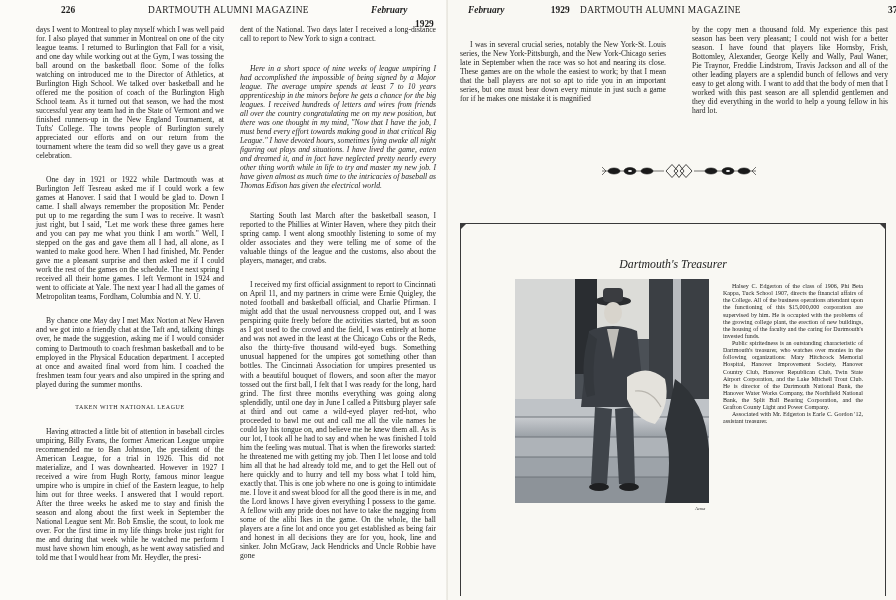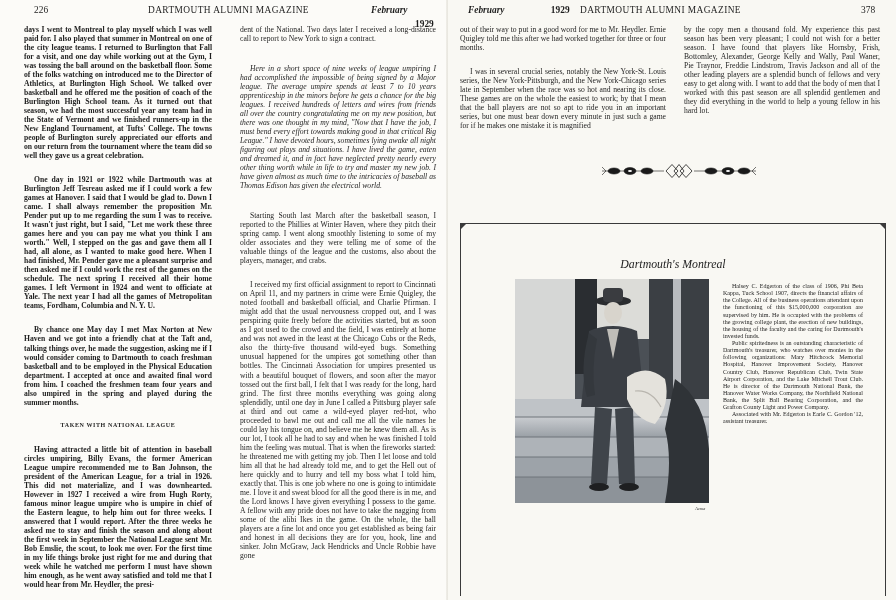--- a/index.html
+++ b/index.html
@@ -4,21 +4,21 @@
 <style>
   html, body { margin:0; padding:0; }
   body { width:896px; height:600px; background:#fbfaf6; overflow:hidden; position:relative;
          font-family:"Liberation Serif","DejaVu Serif",serif; color:#1e1e1e; }
   .page { position:absolute; top:0; height:600px; }
   .page-left { left:0; width:448px; background:#fcfbf8; }
   .page-right { left:448px; width:448px; background:#f9f8f3; }
   .gutter { position:absolute; left:446px; top:0; width:4px; height:600px;
             background:linear-gradient(to right,#f0eee8,#e7e5de,#f0eee8); }
   .running-head { position:absolute; top:3px; height:14px; font-size:9.4px; line-height:14px; }
-  .rh-num { font-weight:normal; }
+  .rh-num { font-weight:bold;margin-left:27px; }
   .rh-title { letter-spacing:0.4px; }
   .rh-date { font-style:italic; font-weight:bold; }
   .rh-date b { font-style:normal;margin-left:44px; }
   .col { position:absolute; font-size:7.65px; line-height:9.02px; text-align:justify; }
   .col p { margin:0; text-indent:0; }
   .col p.ind { text-indent:10px;margin-top:15px; }
   .col p.it { font-style:italic; }
   .col p.gap { margin-top:21px; }
   .subhead { text-align:center; font-size:6px; letter-spacing:0.6px; margin:14px 0 5px 0; }
   .ornament { position:absolute; left:600px; top:164px; width:158px; height:14px; }
@@ -37,21 +37,21 @@
 <body>
 
 <div class="page page-left">
   <div class="running-head rh-num" style="left:34px">226</div>
   <div class="running-head rh-title" style="left:148px">DARTMOUTH ALUMNI MAGAZINE</div>
   <div class="running-head rh-date" style="left:371px">
     <span>February</span>
     <b>1929</b>
   </div>
 
-  <div class="col" style="left:24px; top:25px; width:188px;font-weight:bold;">
+  <div class="col" style="left:36px; top:25px; width:188px;">
     <p>days I went to Montreal to play myself which I was well paid for. I also played that summer in Montreal on one of the city league teams. I returned to Burlington that Fall for a visit, and one day while working out at the Gym, I was tossing the ball around on the basketball floor. Some of the folks watching on introduced me to the Director of Athletics, at Burlington High School. We talked over basketball and he offered me the position of coach of the Burlington High School team. As it turned out that season, we had the most successful year any team had in the State of Vermont and we finished runners-up in the New England Tournament, at Tufts' College. The towns people of Burlington surely appreciated our efforts and on our return from the tournament where the team did so well they gave us a great celebration.</p>
     <p class="ind">One day in 1921 or 1922 while Dartmouth was at Burlington Jeff Tesreau asked me if I could work a few games at Hanover. I said that I would be glad to. Down I came. I shall always remember the proposition Mr. Pender put up to me regarding the sum I was to receive. It wasn't just right, but I said, "Let me work these three games here and you can pay me what you think I am worth." Well, I stepped on the gas and gave them all I had, all alone, as I wanted to make good here. When I had finished, Mr. Pender gave me a pleasant surprise and then asked me if I could work the rest of the games on the schedule. The next spring I received all their home games. I left Vermont in 1924 and went to officiate at Yale. The next year I had all the games of Metropolitan teams, Fordham, Columbia and N. Y. U.</p>
     <p class="ind">By chance one May day I met Max Norton at New Haven and we got into a friendly chat at the Taft and, talking things over, he made the suggestion, asking me if I would consider coming to Dartmouth to coach freshman basketball and to be employed in the Physical Education department. I accepted at once and awaited final word from him. I coached the freshmen team four years and also umpired in the spring and played during the summer months.</p>
     <div class="subhead">TAKEN WITH NATIONAL LEAGUE</div>
     <p class="ind">Having attracted a little bit of attention in baseball circles umpiring, Billy Evans, the former American League umpire recommended me to Ban Johnson, the president of the American League, for a trial in 1926. This did not materialize, and I was downhearted. However in 1927 I received a wire from Hugh Rorty, famous minor league umpire who is umpire in chief of the Eastern league, to help him out for three weeks. I answered that I would report. After the three weeks he asked me to stay and finish the season and along about the first week in September the National League sent Mr. Bob Emslie, the scout, to look me over. For the first time in my life things broke just right for me and during that week while he watched me perform I must have shown him enough, as he went away satisfied and told me that I would hear from Mr. Heydler, the presi-</p>
   </div>
 
   <div class="col" style="left:240px; top:25px; width:196px;">
     <p>dent of the National. Two days later I received a long-distance call to report to New York to sign a contract.</p>
     <p class="ind it gap">Here in a short space of nine weeks of league umpiring I had accomplished the impossible of being signed by a Major league. The average umpire spends at least 7 to 10 years apprenticeship in the minors before he gets a chance for the big leagues. I received hundreds of letters and wires from friends all over the country congratulating me on my new position, but there was one thought in my mind, "Now that I have the job, I must bend every effort towards making good in that critical Big League." I have devoted hours, sometimes lying awake all night figuring out plays and situations. I have lived the game, eaten and dreamed it, and in fact have neglected pretty nearly every other thing worth while in life to try and master my new job. I have given almost as much time to the intricacies of baseball as Thomas Edison has given the electrical world.</p>
@@ -64,24 +64,23 @@
 
 <div class="page page-right">
   <div class="running-head rh-date" style="left:20px">
     <span>February</span>
     <b>1929</b>
   </div>
   <div class="running-head rh-title" style="left:132px">DARTMOUTH ALUMNI MAGAZINE</div>
   <div class="running-head rh-num" style="left:413px">378</div>
 
   <div class="col" style="left:12px; top:25px; width:206px;">
-    <p>out of their way to put in a good word for me to Mr. Heydler. Ernie Quigley told me this after we had worked together for three or four months.</p>
     <p class="ind">I was in several crucial series, notably the New York-St. Louis series, the New York-Pittsburgh, and the New York-Chicago series late in September when the race was so hot and nearing its close. These games are on the whole the easiest to work; by that I mean that the ball players are not so apt to ride you in an important series, but one must bear down every minute in just such a game for if he makes one mistake it is magnified</p>
   </div>
-  <div class="col" style="left:236px; top:25px; width:196px;">
+  <div class="col" style="left:244px; top:25px; width:196px;">
     <p>by the copy men a thousand fold. My experience this past season has been very pleasant; I could not wish for a better season. I have found that players like Hornsby, Frish, Bottomley, Alexander, George Kelly and Wally, Paul Waner, Pie Traynor, Freddie Lindstrom, Travis Jackson and all of the other leading players are a splendid bunch of fellows and very easy to get along with. I want to add that the body of men that I worked with this past season are all splendid gentlemen and they did everything in the world to help a young fellow in his hard lot.</p>
   </div>
 </div>
 
 <svg class="ornament" viewBox="0 0 158 14">
   <g fill="#1a1a1a" stroke="#1a1a1a" stroke-width="0.6">
     <line x1="2" y1="7" x2="64" y2="7"></line>
     <line x1="94" y1="7" x2="156" y2="7"></line>
     <ellipse cx="14" cy="7" rx="6" ry="3"></ellipse>
     <ellipse cx="30" cy="7" rx="6" ry="3.4"></ellipse>
@@ -102,21 +101,21 @@
   </g>
 </svg>
 
 <div class="box">
   <svg class="box-corner" style="left:-1px; top:-1px;" viewBox="0 0 8 8">
       <path d="M0 0 L7 0 L0 7 Z" fill="#3a3a3a"></path>
     </svg>
   <svg class="box-corner" style="right:-1px; top:-1px;" viewBox="0 0 8 8">
       <path d="M8 0 L1 0 L8 7 Z" fill="#3a3a3a"></path>
     </svg>
-  <div class="box-title">Dartmouth's Montreal</div>
+  <div class="box-title">Dartmouth's Treasurer</div>
 </div>
 
 <div class="photo" title="Halsey C. Edgerton standing on steps holding a coat">
   <svg width="194" height="224" viewBox="0 0 194 224">
     <defs>
       <linearGradient id="stone" x1="0" y1="0" x2="0" y2="1">
         <stop offset="0" stop-color="#c9ccd0"></stop>
           <stop offset="1" stop-color="#9aa0a6"></stop>
       </linearGradient>
     </defs>

